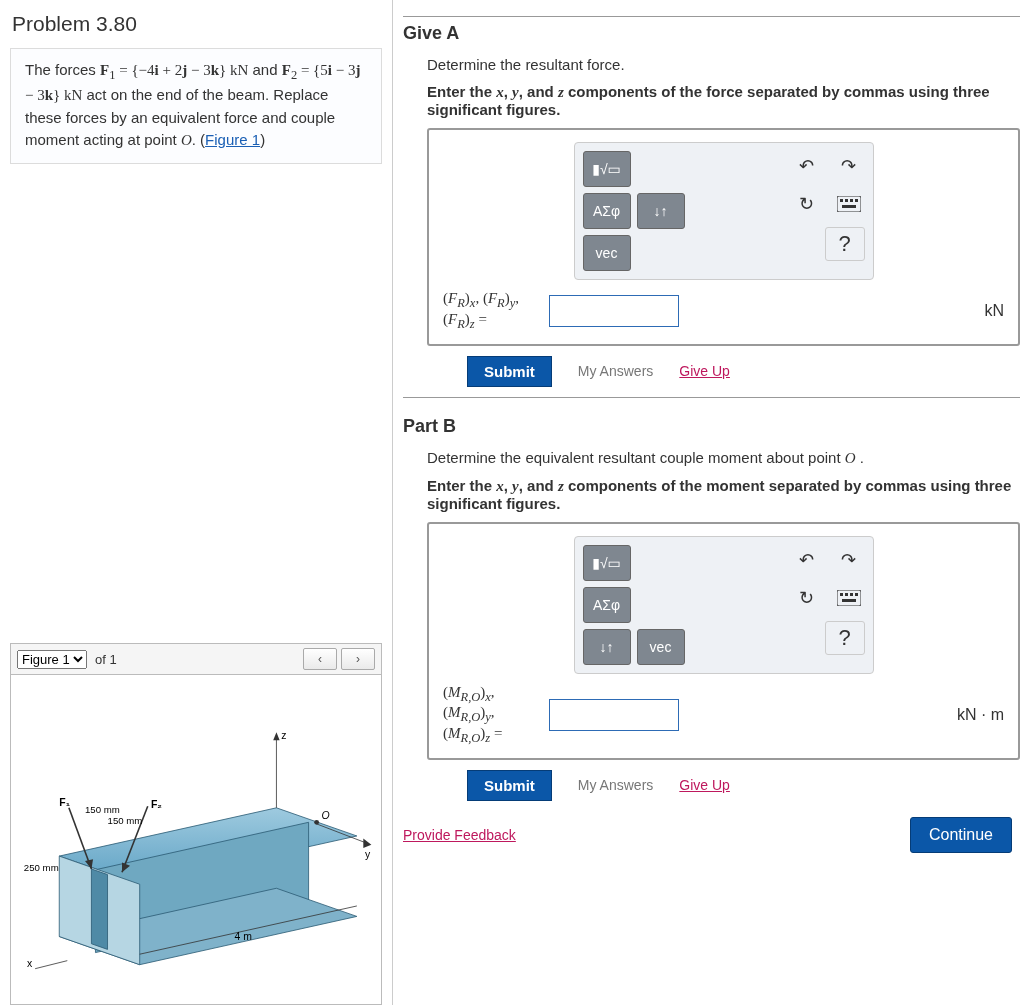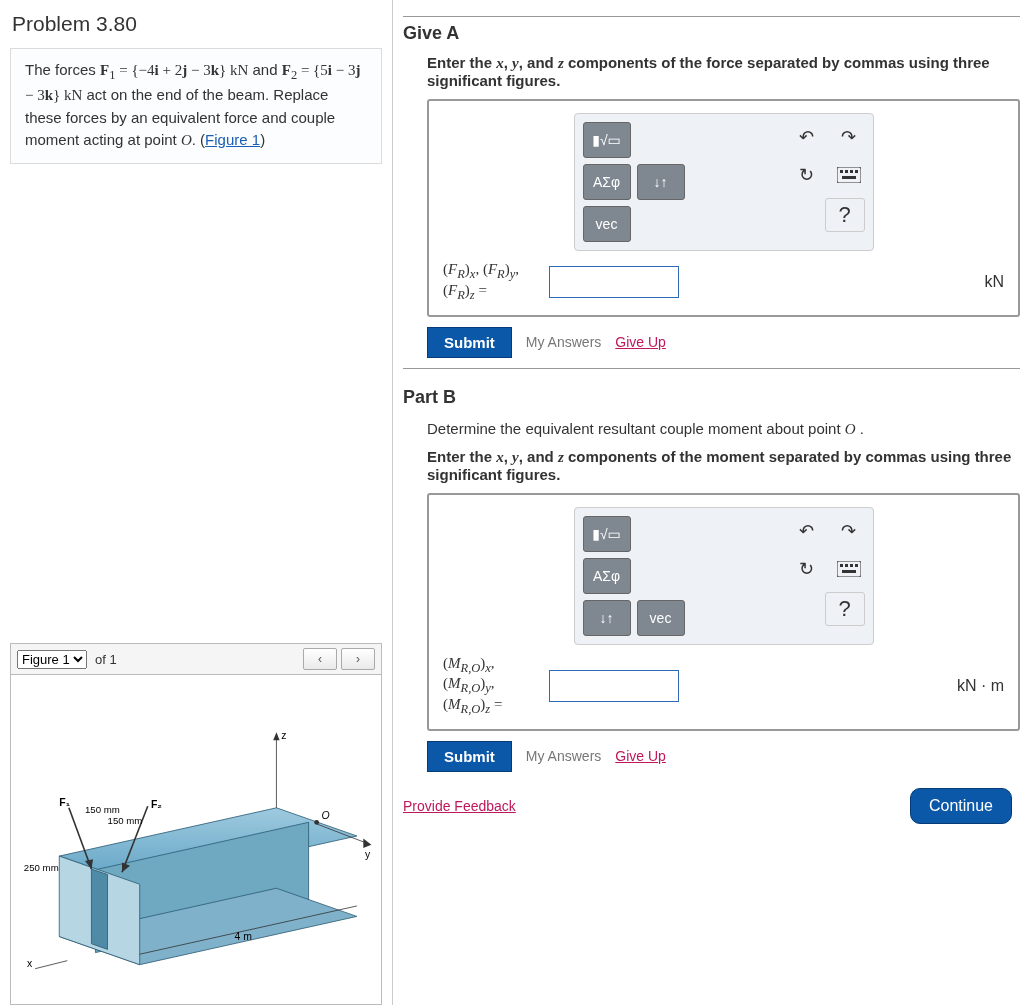--- a/index.html
+++ b/index.html
@@ -25,26 +25,26 @@
   .answer-frame { border: 2px solid #999; border-radius: 3px; padding: 12px 14px; display:flex; align-items:center; gap: 10px; }
   .tool-panel { background: #eef1f5; border: 1px solid #ccc; border-radius: 4px; padding: 8px; display:flex; flex-direction:column; gap:6px; width: 300px; }
   .tool-rows { display:flex; flex-direction:column; gap:6px; }
   .tool-row { display:flex; gap:6px; align-items:center; }
   .tbtn { background: #7f8790; color:#fff; border:1px solid #666; border-radius:3px; min-width:48px; height:36px; display:inline-flex;align-items:center;justify-content:center; font-size:14px; cursor:pointer; padding:0 8px;}
   .ibtn { background: #eef1f5; border:none; width:32px; height:30px; display:inline-flex;align-items:center;justify-content:center; color:#333; cursor:pointer; font-size:18px;}
   .help { width:40px; height:34px; background:#eef1f5; border:1px solid #ccc; border-radius:3px; font-size:22px; color:#333; display:flex;align-items:center;justify-content:center; align-self:flex-end;}
   .eq-label { font-family: Liberation Serif, serif; font-size: 15px; line-height:1.1; width: 96px; flex:none; }
   .answer-input { width: 130px; height: 32px; border: 1px solid #2d6bb5; }
   .unit { font-size: 16px; margin-left:auto; }
-  .submit-row { display:flex; align-items:center; gap:14px; margin-top:10px; }
+  .submit-row { display:flex; align-items:center; gap:26px; margin-top:10px;margin-left:40px; }
   .submit-btn { background:#0b57a8; color:#fff; border:1px solid #053c77; padding:6px 16px; font-size:15px; font-weight:bold; cursor:pointer;}
   .link-txt { color:#777; }
   .linka { color:#be185d; text-decoration: underline; cursor:pointer; }
   .footer { display:flex; justify-content:space-between; align-items:center; gap:10px; margin: 16px 8px 0 0; }
-  .cont-btn { background:#0b57a8; color:#fff; border:1px solid #053c77; padding:8px 18px; font-size:16px; border-radius:10px; cursor:pointer;}
+  .cont-btn { background:#0b57a8; color:#fff; border:1px solid #053c77; padding:8px 18px; font-size:16px; border-radius:3px; cursor:pointer;}
   .tool-flex { display:flex; gap:8px; }
   .side-icons { display:flex; flex-direction:column; gap:8px; align-items:flex-end;}
   .side-row { display:flex; gap:10px; }
   .math { font-family:'Times New Roman',serif; }
   svg.kb { width:24px; height:16px; }
 </style>
 </head>
 <body>
 
 <div class="wrap">
@@ -109,20 +109,21 @@
           <text x="278" y="284" font-size="13">4 m</text>
         </svg>
       </div>
     </div>
   </div>
 
   <div class="right">
 
     <div class="part-h first">Give A</div>
     <div class="part-body">
+      <div class="desc">Determine the resultant force.</div>
       <div class="inst"><b>Enter the <span class="math"><i>x</i></span>, <span class="math"><i>y</i></span>, and <span class="math"><i>z</i></span> components of the force separated by commas using three significant figures.</b></div>
       <div class="answer-frame" style="flex-wrap:wrap;">
         <div style="flex-basis:100%; display:flex; justify-content:center;">
           <div class="tool-panel">
             <div class="tool-flex">
               <div class="tool-rows" style="flex:1;">
                 <div class="tool-row">
                     <button class="tbtn">▮√▭</button>
                   </div>
                 <div class="tool-row">

